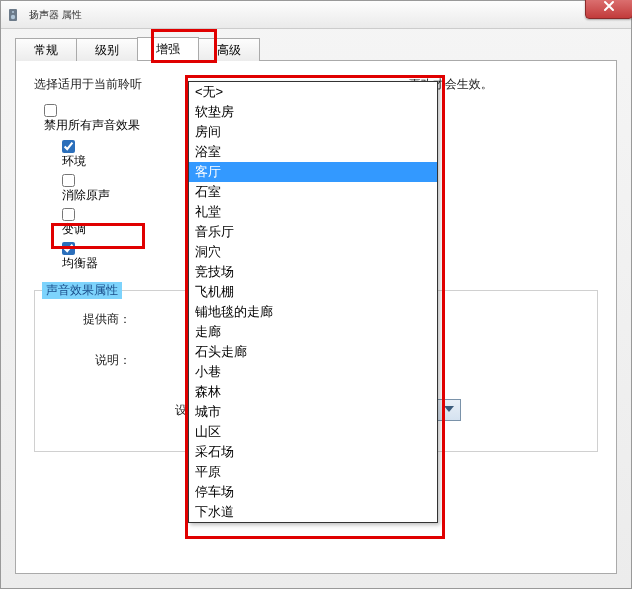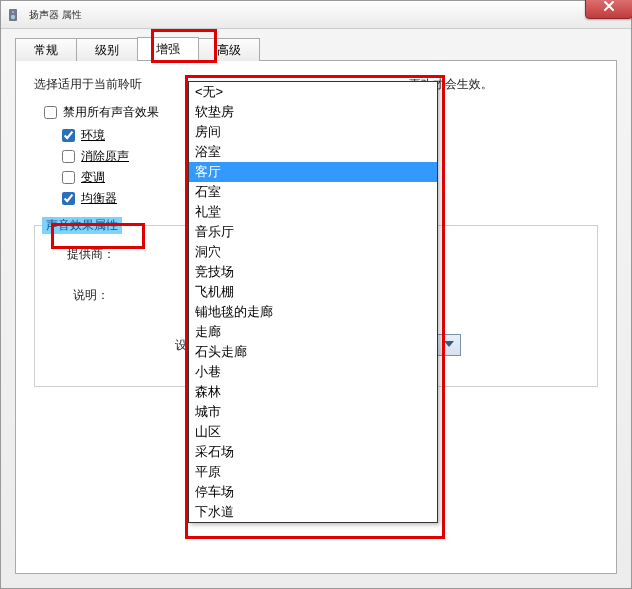--- a/index.html
+++ b/index.html
@@ -9,29 +9,29 @@
 .titlebar .sp-icon { width: 16px; height: 16px; display: inline-block; margin-right: 6px; }
 .titlebar .sp-icon svg { width: 16px; height: 16px; }
 .titlebar .title { color: #333; font-size: 10px; }
 .close-btn { position: absolute; right: -2px; top: -6px; width: 48px; height: 24px; background: linear-gradient(#e07a7a, #c23b3b); border: 1px solid #8a2a2a; border-radius: 0 0 4px 4px; color: #fff; font-size: 14px; display: flex; align-items: center; justify-content: center; box-shadow: 0 1px 2px rgba(0,0,0,.3); }
 .content { padding: 8px 14px 14px; position: relative; height: calc(100% - 28px); }
 .tabs { display: flex; border-bottom: 1px solid #aaa; height: 24px; position: relative; }
 .tab { padding: 3px 18px; border: 1px solid #aaa; border-bottom: none; background: linear-gradient(#fdfdfd,#ececec); margin-right: -1px; position: relative; top: 1px; cursor: pointer; }
 .tab.active { background: #fff; top: 0; z-index: 2; }
 .tabpanel { background: #fff; border: 1px solid #aaa; border-top: none; height: calc(100% - 24px); padding: 14px 18px; position: relative; }
 .desc { color: #222; line-height: 1.6; margin-bottom: 10px; }
-.chkrow { display: flex; align-items: center; margin: 4px 0; }
+.chkrow { display: flex; margin: 4px 0; flex-direction: column; }
 .chkrow input[type=checkbox] { width: 13px; height: 13px; margin-right: 6px; accent-color: #2b6fbb; }
 .disable-wrap { margin-left: 10px; margin-bottom: 6px; }
-.list-wrap { margin-left: 28px; text-decoration: underline; }
+.list-wrap { margin-left: 28px; }
 .group { margin-top: 18px; position: relative; }
 .group .gtitle { position: absolute; top: -8px; left: 8px; background: #7dd3fc; padding: 0 4px; color: #1a4e8a; }
 .group .gbox { border: 1px solid #d0d0d0; padding: 14px 16px 30px; }
 .lblrow { display: flex; margin: 6px 0 24px; }
-.lblrow .lbl { width: 80px; text-align: center; margin-right: 21px; color: #222; }
+.lblrow .lbl { width: 80px; text-align: right; margin-right: 21px; color: #222; }
 .setting-row { display: flex; align-items: center; margin-top: 30px; }
 .setting-row .lbl { width: 160px; text-align: right; margin-right: 10px; color: #222; }
 .combo { position: relative; width: 240px; height: 22px; border: 1px solid #7a92a9; background: linear-gradient(#e8eff7,#d5e2f0); display: flex; align-items: center; padding: 0 6px; cursor: pointer; }
 .combo .caret { position: absolute; right: 6px; top: 6px; width: 0; height: 0; border-left: 5px solid transparent; border-right: 5px solid transparent; border-top: 6px solid #3a5a7a; }
 
 .dropdown { position: absolute; left: 187px; top: 80px; width: 250px; border: 1px solid #333; background: #fff; z-index: 50; box-shadow: 2px 2px 4px rgba(0,0,0,.25); }
 .dropdown .opt { padding: 1px 6px; font-size: 13px; line-height: 18px; white-space: nowrap; cursor: pointer; }
 .dropdown .opt.selected { background: #3399ff; color: #fff; }
 
 .hl { position: absolute; border: 3px solid #e00000; pointer-events: none; z-index: 100; }

